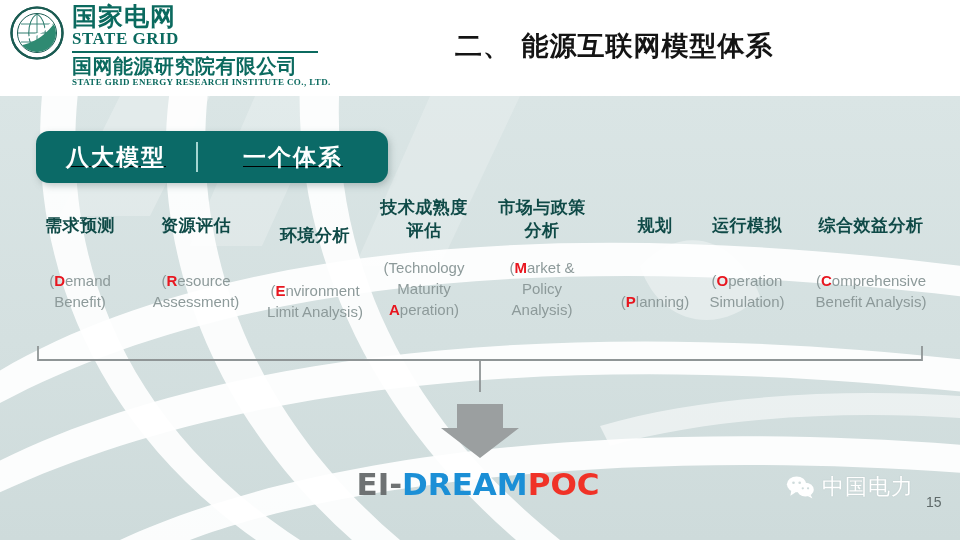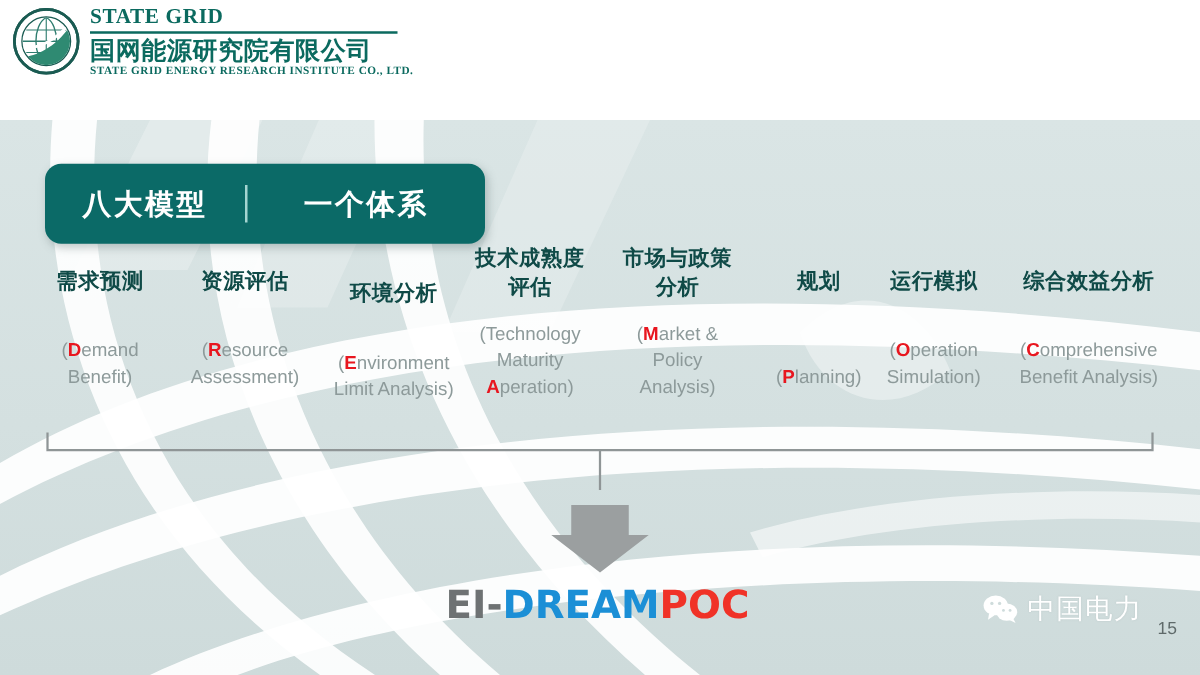--- a/index.html
+++ b/index.html
@@ -32,24 +32,24 @@
   
   .canvas{
     position:absolute;left:0;top:96px;width:960px;height:444px;
     background:linear-gradient(180deg,#d9e4e4 0%,#d4e0e0 45%,#cfdcdc 100%);
     overflow:hidden;
   }
   .bg-svg{position:absolute;left:0;top:0;width:960px;height:444px;}
 
   
   .pill{
-    position:absolute;left:36px;top:35px;width:352px;height:64px;
+    position:absolute;left:36px;top:35px;width:352px;height:52px;
     background:#0b6a67;border-radius:13px;
     box-shadow:2px 3px 7px rgba(90,110,110,.35);
-    display:flex;align-items:center;z-index:5;
+    display:flex;align-items:center;z-index:5;text-decoration:underline;
   }
   .pill-left{flex:0 0 160px;text-align:center;}
   .pill-right{flex:1;text-align:center;}
   .pill-text{
     font-family:"DejaVu Sans",sans-serif;font-weight:bold;font-size:23px;color:#ffffff;letter-spacing:2px;
   }
   .pill-div{width:2px;height:30px;background:#bfe7e4;opacity:.85;}
 
   
   .cols{position:absolute;left:14px;top:108px;width:934px;height:140px;z-index:6;}
@@ -111,27 +111,29 @@
             <path d="M11 18 H43" stroke="#2e7d6f" stroke-width=".9"></path>
             <path d="M11 36 H43" stroke="#2e7d6f" stroke-width=".9"></path>
             <path d="M27 8 V46" stroke="#2e7d6f" stroke-width=".9"></path>
             <path d="M4 40 C16 40 34 34 48 12 L48 48 L4 48 Z" fill="#2f8a72"></path>
             <path d="M4 33 C18 34 36 28 50 7" fill="none" stroke="#ffffff" stroke-width="2.2"></path>
           </g>
           <circle cx="27" cy="27" r="25.5" fill="none" stroke="#1a5b52" stroke-width="2.2"></circle>
         </svg>
       </div>
       <div class="logo-texts">
+        <div class="cn-big">国家电网</div>
         <div class="en-big">STATE GRID</div>
         <div class="rule"></div>
         <div class="cn-mid">国网能源研究院有限公司</div>
         <div class="en-small">STATE GRID ENERGY RESEARCH INSTITUTE CO., LTD.</div>
       </div>
     </div>
 
+    <div class="slide-title">二、 能源互联网模型体系</div>
   </div>
 
   <div class="canvas">
 
     <svg class="bg-svg" viewBox="0 0 960 444" preserveAspectRatio="none">
       <defs>
         <linearGradient id="bgg" x1="0" y1="0" x2="0" y2="1">
           <stop offset="0%" stop-color="#dae5e5"></stop>
           <stop offset="55%" stop-color="#d4e0e0"></stop>
           <stop offset="100%" stop-color="#cedbdb"></stop>

